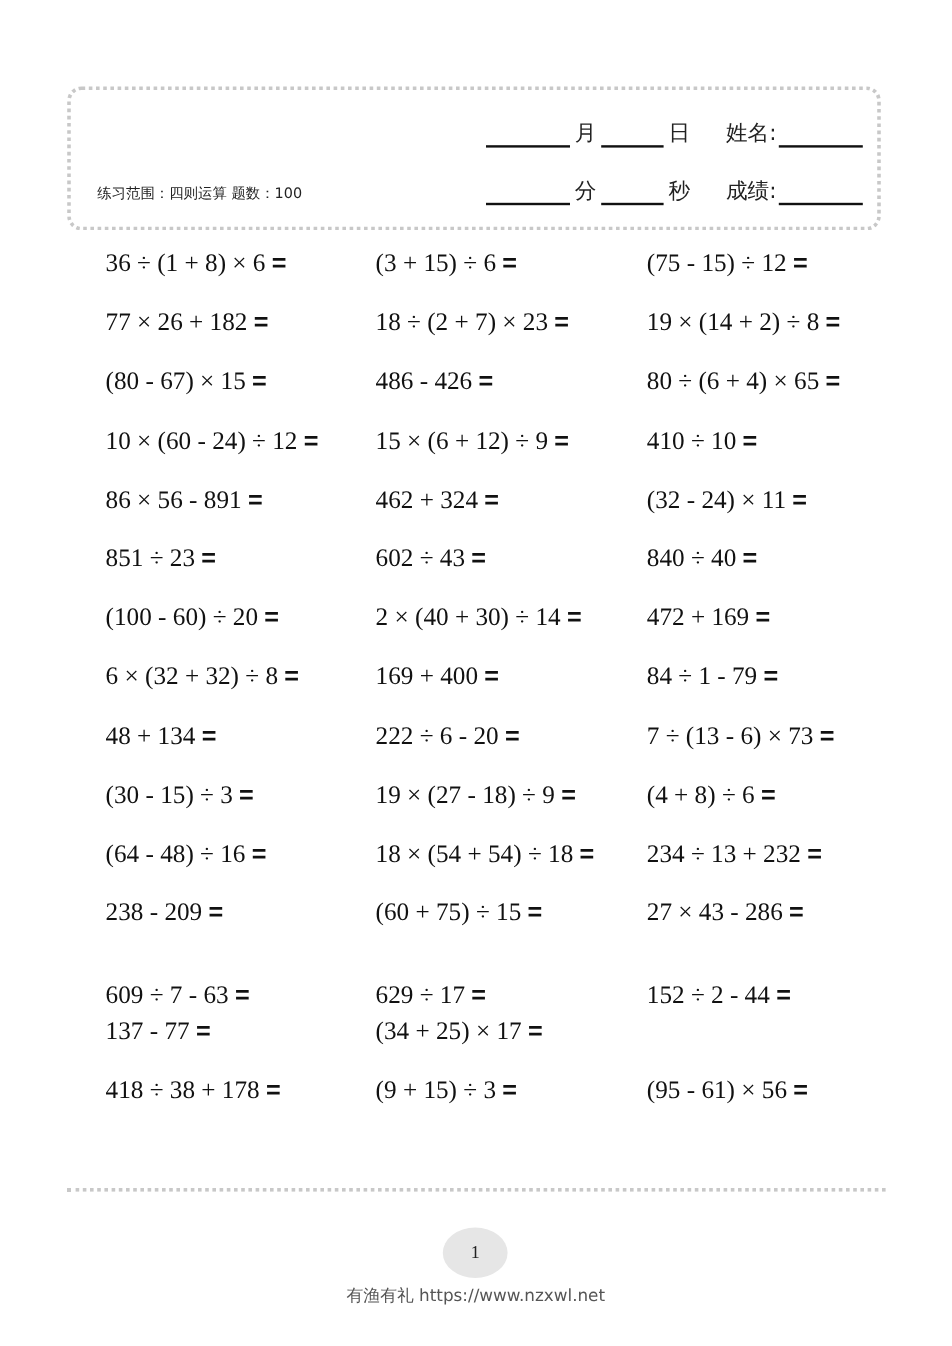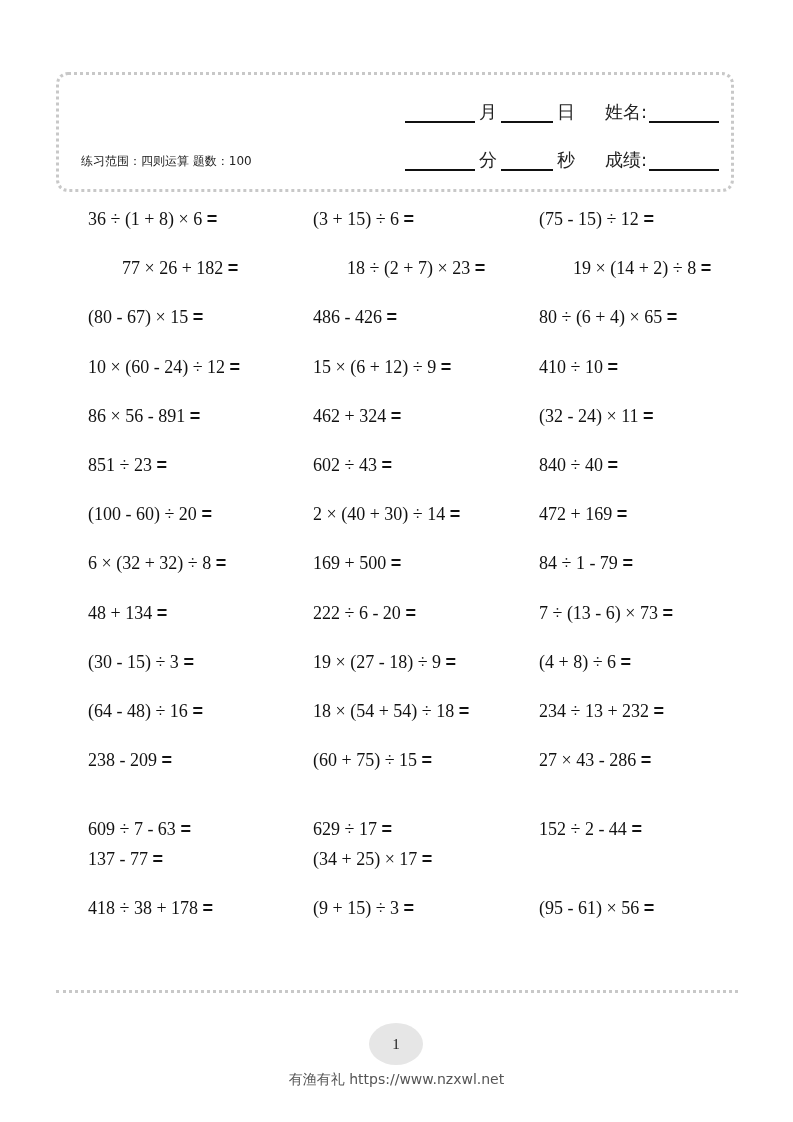--- a/index.html
+++ b/index.html
@@ -20,21 +20,21 @@
   .fill-row.r2 { top: 74px; }
   .blank { display: inline-block; border-bottom: 2px solid #111; height: 20px; }
   .blank.s { width: 52px; }
   .blank.l { width: 70px; }
   .unit { margin: 0 4px 0 4px; line-height: 22px; }
   .unit.gap { margin-right: 26px; }
   .unit.name { margin-right: 2px; }
 
   .problems { position: absolute; left: 88px; top: 204px; width: 640px; }
   .prow { position: absolute; left: 0; height: 30px; width: 640px; }
-  .cell { position: absolute; font-size: 18px; white-space: nowrap; line-height: 30px; }
+  .cell { position: absolute; font-size: 21px; white-space: nowrap; line-height: 30px; }
   .cell.c0 { left: 0; }
   .cell.c1 { left: 225px; }
   .cell.c2 { left: 451px; }
   .eq { font-family: "Liberation Sans", sans-serif; font-weight: bold; }
 
   .footer-rule { position: absolute; left: 56px; top: 990px; width: 682px; border-top: 3px dotted #c8c8c8; }
   .page-badge { position: absolute; left: 369px; top: 1023px; width: 54px; height: 42px;
                 border-radius: 50%; background: #e6e6e6; display: flex; align-items: center;
                 justify-content: center; font-size: 15px; color: #222; }
   .site { position: absolute; left: 0; width: 793px; top: 1071px; text-align: center;
@@ -64,21 +64,21 @@
     <span class="blank l"></span>
   </div>
 </div>
 
 <div class="problems" id="problem-grid">
     <div class="prow" style="top: 0px;">
       <div class="cell c0"><span>36 ÷ (1 + 8) × 6</span> <span class="eq">=</span></div>
       <div class="cell c1"><span>(3 + 15) ÷ 6</span> <span class="eq">=</span></div>
       <div class="cell c2"><span>(75 - 15) ÷ 12</span> <span class="eq">=</span></div>
     </div>
-    <div class="prow" style="top: 49.2px; margin-left: 34px;">
+    <div class="prow" style="top: 49.2px;">
       <div class="cell c0"><span>77 × 26 + 182</span> <span class="eq">=</span></div>
       <div class="cell c1"><span>18 ÷ (2 + 7) × 23</span> <span class="eq">=</span></div>
       <div class="cell c2"><span>19 × (14 + 2) ÷ 8</span> <span class="eq">=</span></div>
     </div>
     <div class="prow" style="top: 98.4px;">
       <div class="cell c0"><span>(80 - 67) × 15</span> <span class="eq">=</span></div>
       <div class="cell c1"><span>486 - 426</span> <span class="eq">=</span></div>
       <div class="cell c2"><span>80 ÷ (6 + 4) × 65</span> <span class="eq">=</span></div>
     </div>
     <div class="prow" style="top: 147.6px;">
@@ -96,21 +96,21 @@
       <div class="cell c1"><span>602 ÷ 43</span> <span class="eq">=</span></div>
       <div class="cell c2"><span>840 ÷ 40</span> <span class="eq">=</span></div>
     </div>
     <div class="prow" style="top: 295.2px;">
       <div class="cell c0"><span>(100 - 60) ÷ 20</span> <span class="eq">=</span></div>
       <div class="cell c1"><span>2 × (40 + 30) ÷ 14</span> <span class="eq">=</span></div>
       <div class="cell c2"><span>472 + 169</span> <span class="eq">=</span></div>
     </div>
     <div class="prow" style="top: 344.4px;">
       <div class="cell c0"><span>6 × (32 + 32) ÷ 8</span> <span class="eq">=</span></div>
-      <div class="cell c1"><span>169 + 500</span> <span class="eq">=</span></div>
+      <div class="cell c1"><span>169 + 400</span> <span class="eq">=</span></div>
       <div class="cell c2"><span>84 ÷ 1 - 79</span> <span class="eq">=</span></div>
     </div>
     <div class="prow" style="top: 393.6px;">
       <div class="cell c0"><span>48 + 134</span> <span class="eq">=</span></div>
       <div class="cell c1"><span>222 ÷ 6 - 20</span> <span class="eq">=</span></div>
       <div class="cell c2"><span>7 ÷ (13 - 6) × 73</span> <span class="eq">=</span></div>
     </div>
     <div class="prow" style="top: 442.8px;">
       <div class="cell c0"><span>(30 - 15) ÷ 3</span> <span class="eq">=</span></div>
       <div class="cell c1"><span>19 × (27 - 18) ÷ 9</span> <span class="eq">=</span></div>

